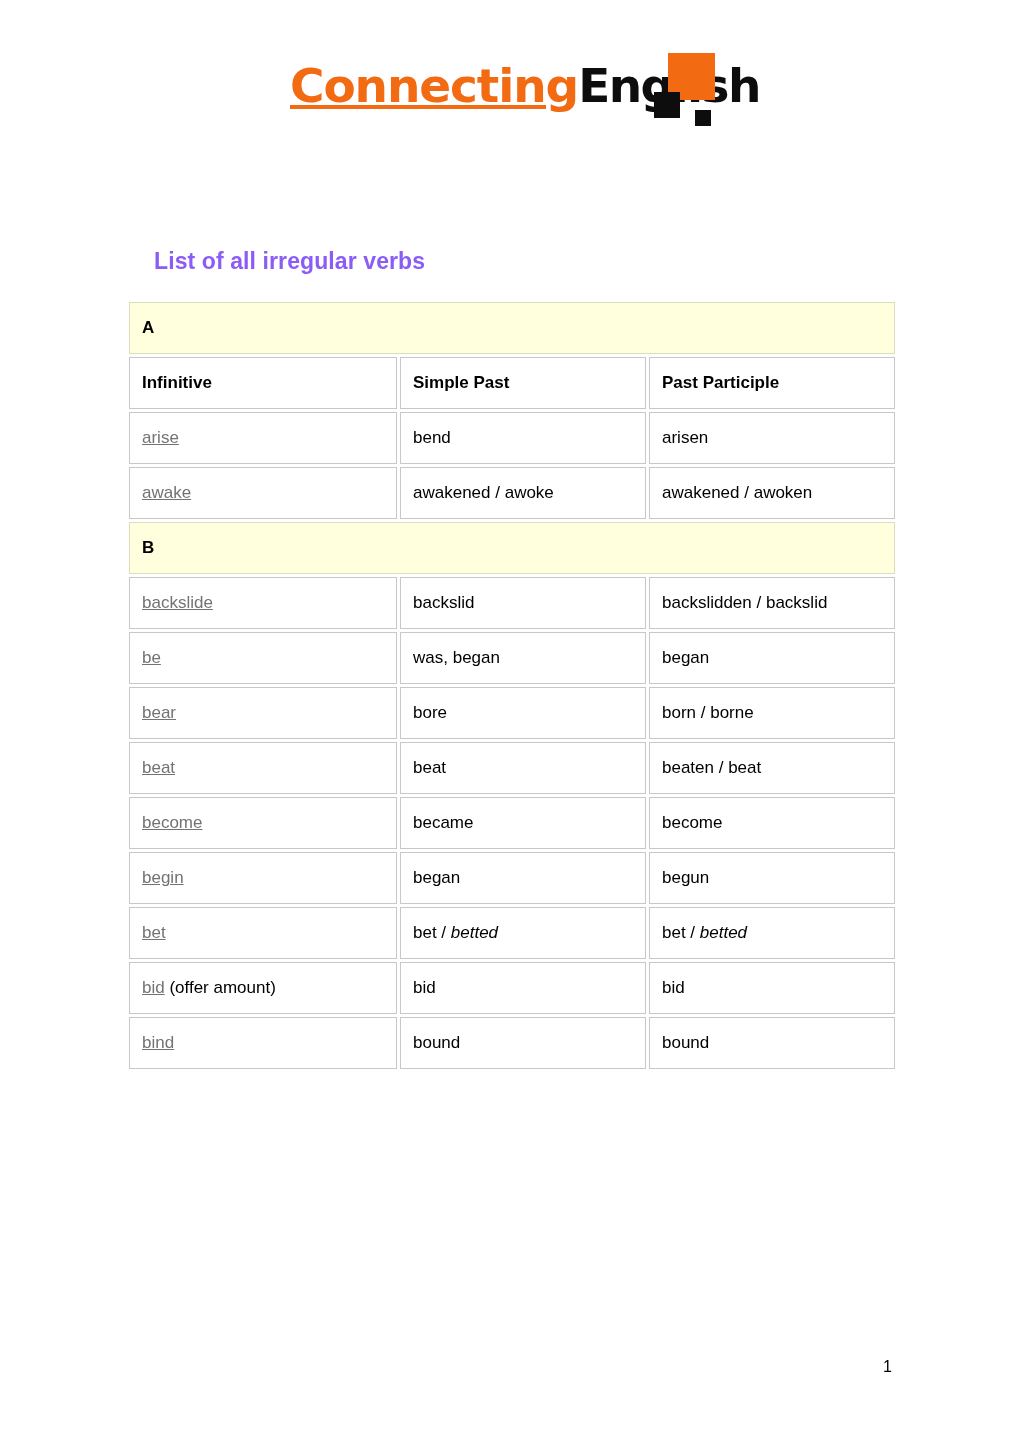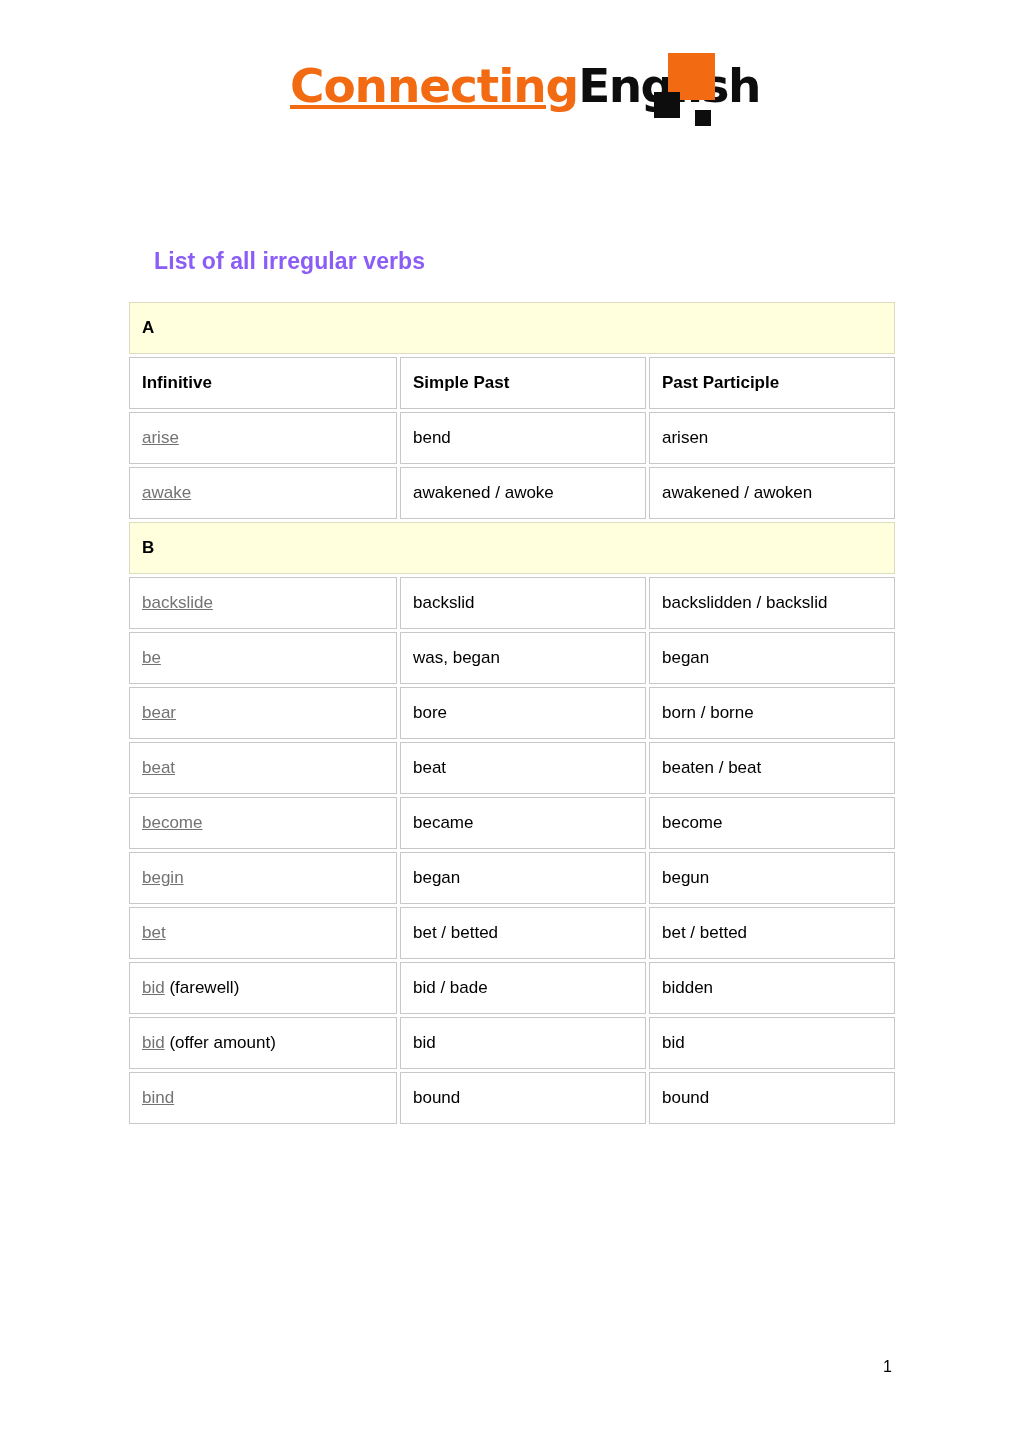--- a/index.html
+++ b/index.html
@@ -122,21 +122,21 @@
     height: 50px;
   }
   td.col-head {
     font-weight: 700;
   }
 
   .vlink {
     color: #737373;
   }
   .note { color: #000000; }
-  .ital { }
+  .ital { font-style: italic; }
 
   
   .page-number {
     position: absolute;
     left: 0;
     top: 1358px;
     width: 892px;
     text-align: right;
     font-size: 16px;
     color: #000000;
@@ -228,25 +228,20 @@
         <td><span>begun</span><span class="ital"></span></td>
       </tr>
 
 
       <tr>
         <td><a class="vlink" href="#">bet</a><span class="note"></span></td>
         <td><span>bet / </span><span class="ital">betted</span></td>
         <td><span>bet / </span><span class="ital">betted</span></td>
       </tr>
 
-      <tr>
-        <td><a class="vlink" href="#">bid</a><span class="note"> (farewell)</span></td>
-        <td><span>bid / bade</span><span class="ital"></span></td>
-        <td><span>bidden</span><span class="ital"></span></td>
-      </tr>
 
       <tr>
         <td><a class="vlink" href="#">bid</a><span class="note"> (offer amount)</span></td>
         <td><span>bid</span><span class="ital"></span></td>
         <td><span>bid</span><span class="ital"></span></td>
       </tr>
 
       <tr>
         <td><a class="vlink" href="#">bind</a><span class="note"></span></td>
         <td><span>bound</span><span class="ital"></span></td>

